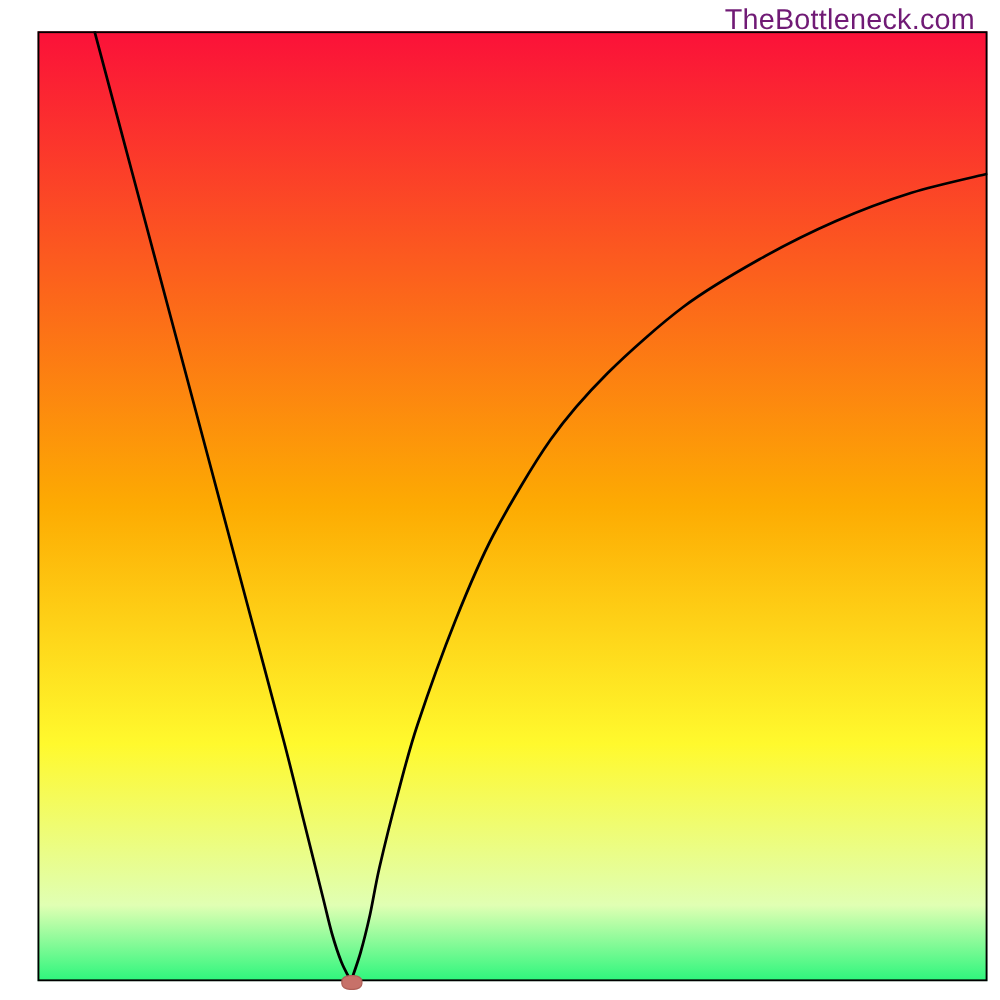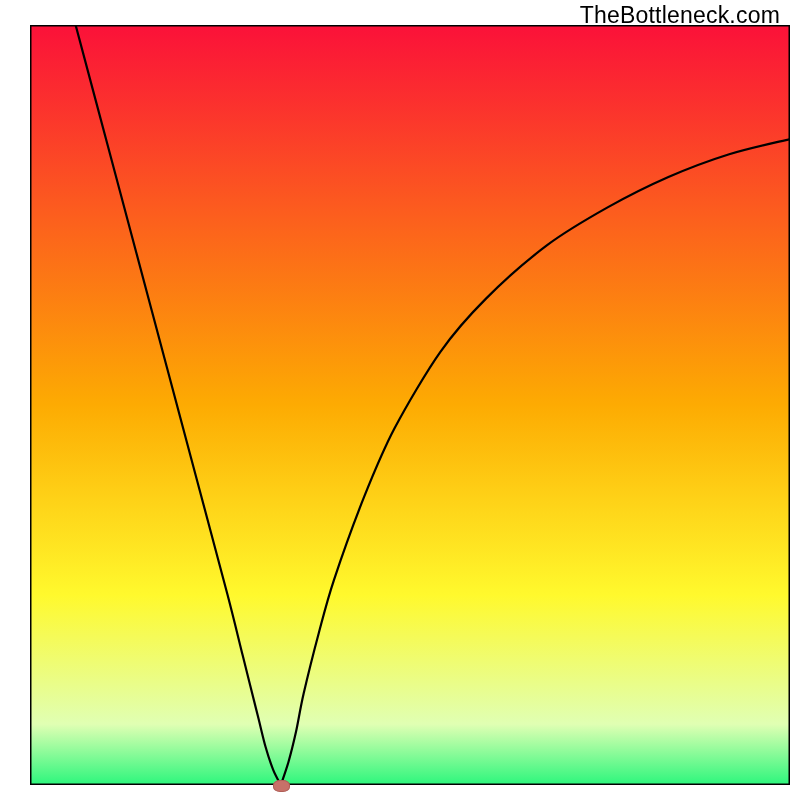--- a/index.html
+++ b/index.html
@@ -13,21 +13,21 @@
   }
   .wrap {
     position: relative;
     width: 800px;
     height: 800px;
   }
   .watermark {
     position: absolute;
     top: 2px;
     right: 20px;
-    color: #000000;
+    color: #701a75;
     font-size: 23px;
     letter-spacing: 0.2px;
     z-index: 50;
   }
   .plot-border {
     position: absolute;
     left: 30px;
     top: 25px;
     width: 760px;
     height: 760px;

